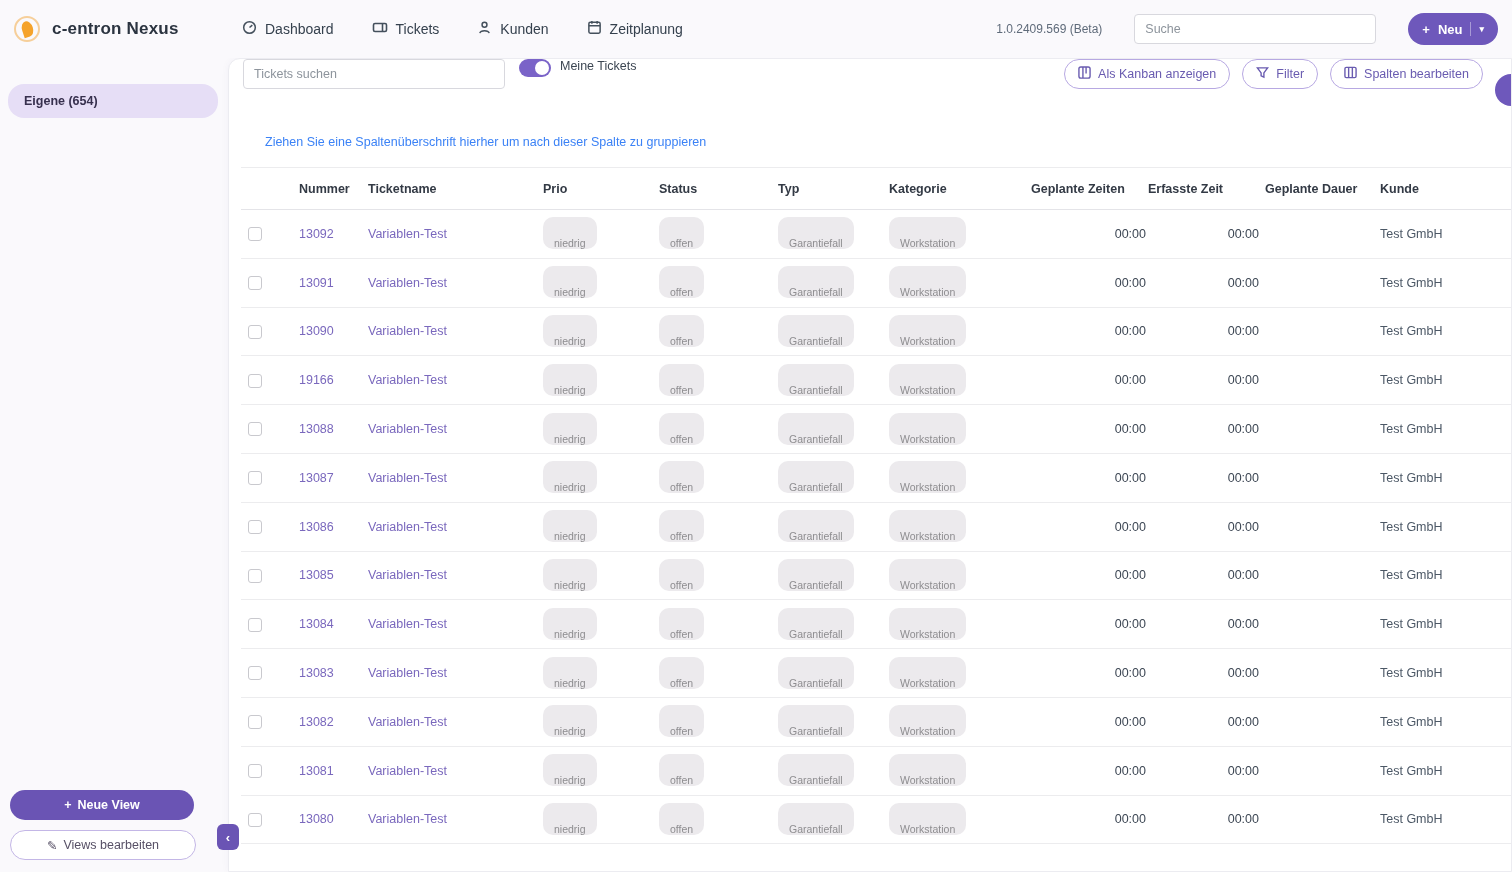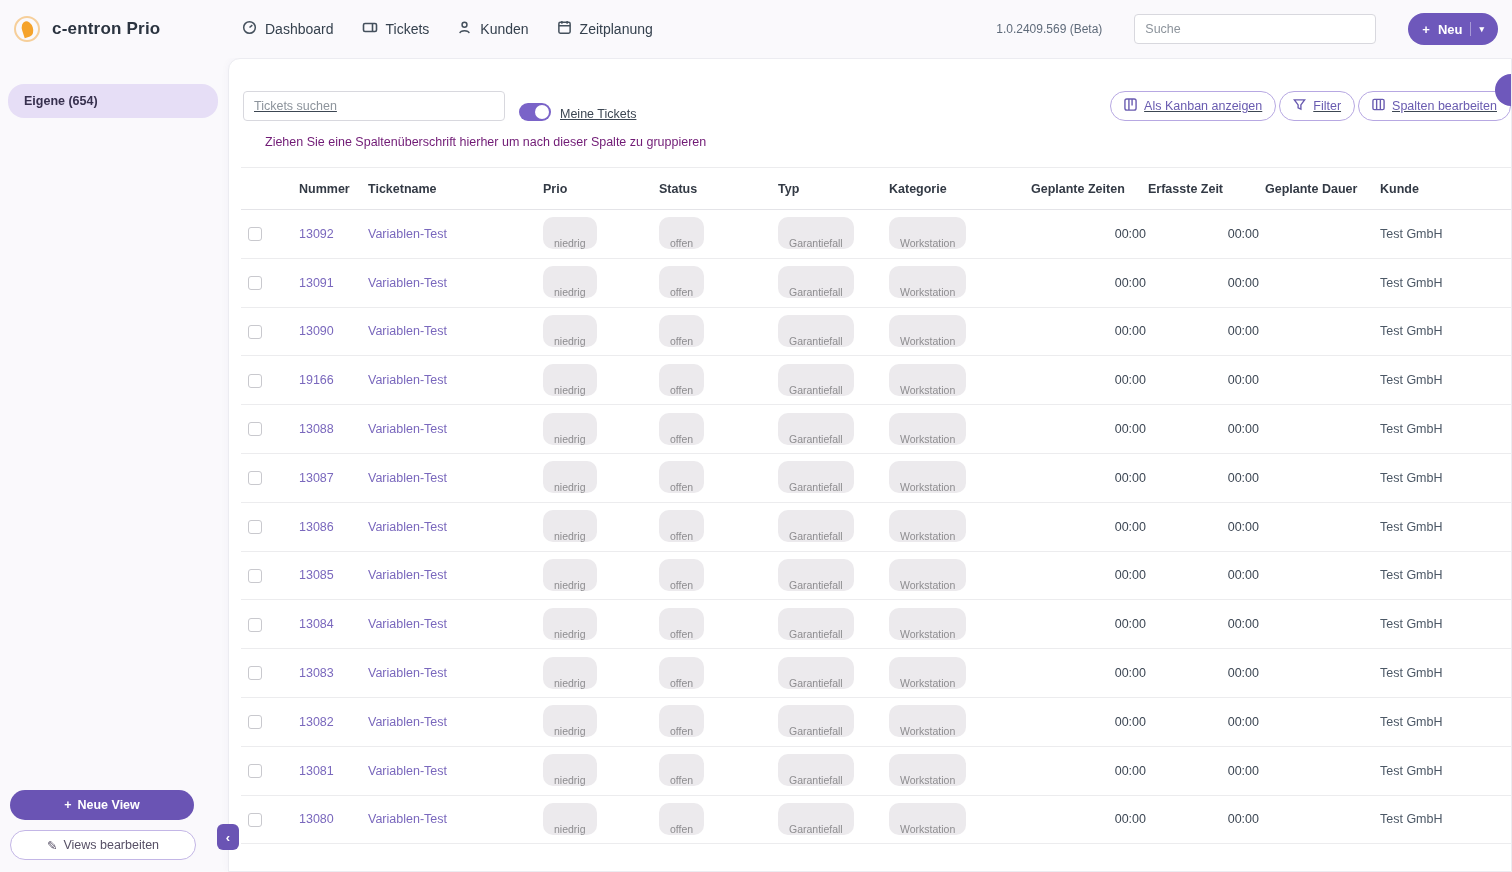--- a/index.html
+++ b/index.html
@@ -8,21 +8,21 @@
 
   
   .topbar { position:absolute; left:0; top:0; width:1512px; height:58px;
     display:flex; align-items:center; background:#faf9fc; z-index:5; }
   .brand { display:flex; align-items:center; gap:12px; padding-left:14px; width:228px; }
   .logo { width:26px; height:26px; border:2px solid #f6cf9a; border-radius:50%;
     position:relative; flex:0 0 auto; }
   .logo .flame { position:absolute; left:6px; top:3px; width:11px; height:16px;
     background:#f5a32b; border-radius:60% 60% 60% 0; transform:rotate(-18deg); }
   .brand-name { font-size:17px; font-weight:bold; color:#2b3440; letter-spacing:.2px; }
-  .nav { display:flex; align-items:center; gap:28px; margin-left:14px; }
+  .nav { display:flex; align-items:center; gap:38px; margin-left:14px; }
   .nav-item { display:flex; align-items:center; gap:8px; font-size:14px; color:#35414e; cursor:pointer; }
   .nav-item svg { stroke:#44505c; }
   .topbar-right { margin-left:auto; display:flex; align-items:center; gap:32px; padding-right:14px; }
   .version { font-size:12px; color:#5f6b7a; }
   .hsearch { width:242px; height:30px; border:1px solid #d8d8de; border-radius:4px;
     background:#fff; font-size:12.5px; padding:0 10px; color:#333; outline:none;
     font-family:"Liberation Sans", sans-serif; }
   .hsearch::placeholder { color:#8d949c; }
   .btn-new { height:32px; background:#6e58bb; color:#fff; border:none; border-radius:16px;
     display:flex; align-items:center; gap:8px; padding:0 14px; font-size:13px;
@@ -47,39 +47,39 @@
     border-radius:15px; font-size:12.5px; cursor:pointer; width:186px;
     font-family:"Liberation Sans", sans-serif; }
   .collapse-btn { position:absolute; right:-11px; bottom:22px; width:22px; height:26px;
     background:#6a54b4; color:#fff; border:none; border-radius:6px; font-size:13px;
     font-weight:bold; cursor:pointer; z-index:6; font-family:"Liberation Sans", sans-serif; }
 
   
   .card { position:absolute; left:228px; top:58px; width:1284px; height:814px;
     background:#fff; border:1px solid #ececf1; border-radius:12px 0 0 0;
     box-shadow:0 0 8px rgba(60,50,110,.04); overflow:hidden; }
-  .toolbar { display:flex; align-items:flex-end; height:62px; padding:0 0 0 14px; position:relative;text-decoration:underline; }
+  .toolbar { display:flex; align-items:flex-start; height:62px; padding:0 0 0 14px; position:relative; }
   .tsearch { width:262px; height:30px; border:1px solid #d8d8de; border-radius:4px;
     background:#fff; font-size:12.5px; padding:0 10px; color:#333; outline:none;
     font-family:"Liberation Sans", sans-serif; }
   .tsearch::placeholder { color:#8d949c; }
   .toggle { margin-left:14px; width:32px; height:18px; background:#7a63c8; border-radius:9px;
     position:relative; cursor:pointer; flex:0 0 auto; }
   .toggle .knob { position:absolute; right:2px; top:2px; width:14px; height:14px;
     background:#fff; border-radius:50%; }
   .toggle-label { margin-left:9px; font-size:12.5px; color:#3c4652; }
-  .toolbar-right { margin-left:auto; display:flex; align-items:center; gap:3px; }
+  .toolbar-right { margin-left:auto; display:flex; align-items:center; gap:12px; padding-right:28px; }
   .btn-outline { height:30px; border:1px solid #b7a8e2; border-radius:15px; background:#fff;
     color:#695bb0; font-size:12.5px; display:flex; align-items:center; gap:7px;
     padding:0 13px; cursor:pointer; font-family:"Liberation Sans", sans-serif; }
   .btn-outline svg { stroke:#695bb0; }
   .btn-circle { position:absolute; right:-16px; top:15px; width:32px; height:32px;
     border-radius:50%; background:#6e58bb; border:none; color:#fff; cursor:pointer; }
 
-  .group-hint { font-size:12.5px; color:#701a75; padding:14px 0 18px 36px; }
+  .group-hint { font-size:12.5px; color:#3b82f6; padding:14px 0 18px 36px; }
 
   
   table { border-collapse:collapse; table-layout:fixed; margin-left:12px; width:1293px; }
   thead th { font-size:12.5px; font-weight:bold; color:#333a45; text-align:left;
     height:42px; border-top:1px solid #ececee; border-bottom:1px solid #e4e4e8;
     white-space:nowrap; overflow:hidden; }
   tbody td { height:48.8px; border-bottom:1px solid #ececee; font-size:12.5px;
     color:#4c5866; white-space:nowrap; overflow:hidden; }
   .pl18 { padding-left:18px; } .pl2 { padding-left:2px; } .pl3 { padding-left:3px; }
   .pl6 { padding-left:6px; }
@@ -92,21 +92,21 @@
   .num-val { color:#3d4754; }
 </style>
 </head>
 <body>
 
 <header class="topbar">
   <div class="brand">
     <span class="logo">
         <span class="flame"></span>
       </span>
-    <span class="brand-name">c-entron Prio</span>
+    <span class="brand-name">c-entron Nexus</span>
   </div>
   <nav class="nav">
     <div class="nav-item">
       <span>
         <svg width="15" height="15" viewBox="0 0 16 16" fill="none" stroke-width="1.6">
           <circle cx="8" cy="8" r="6.2"></circle>
             <path d="M8 8 L11 5.5"></path>
         </svg></span>
       <span>Dashboard</span>
     </div>

